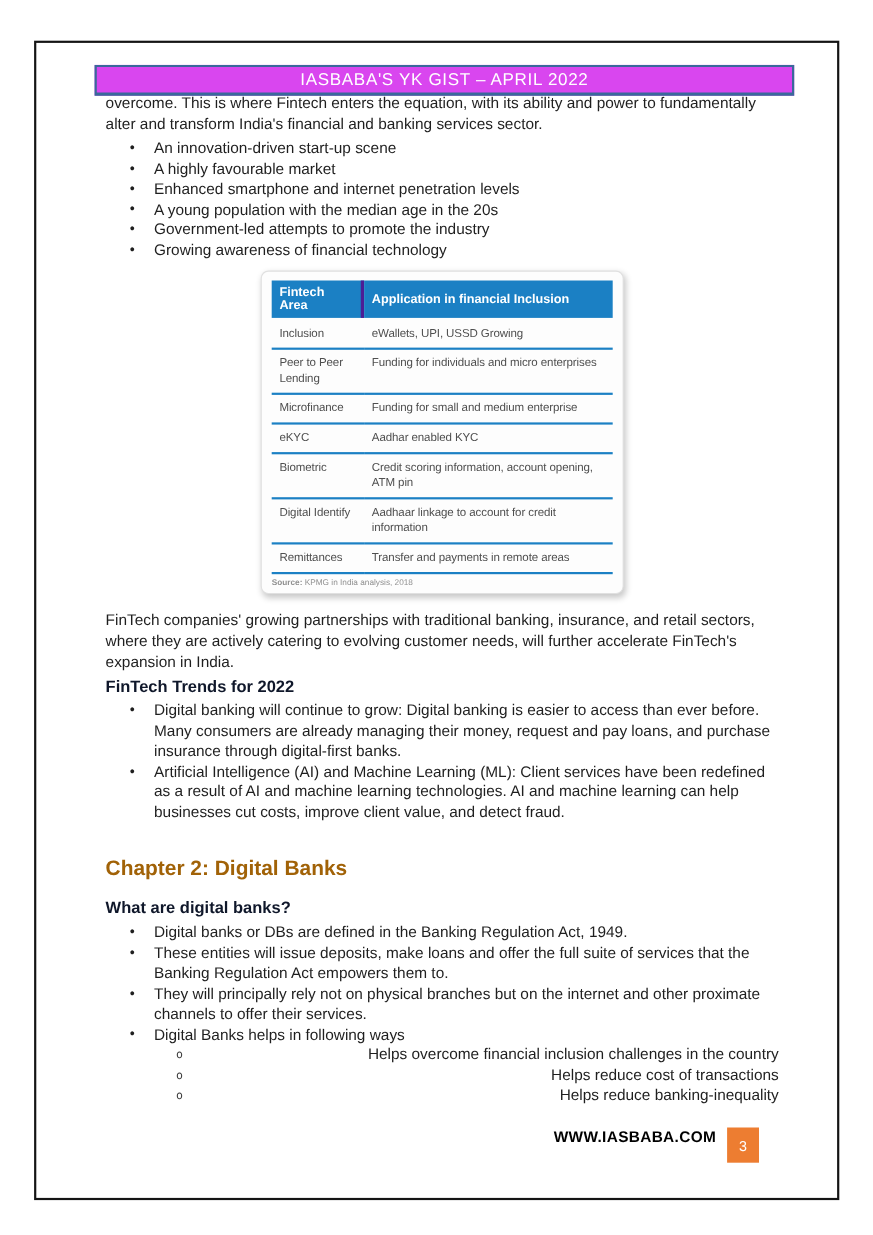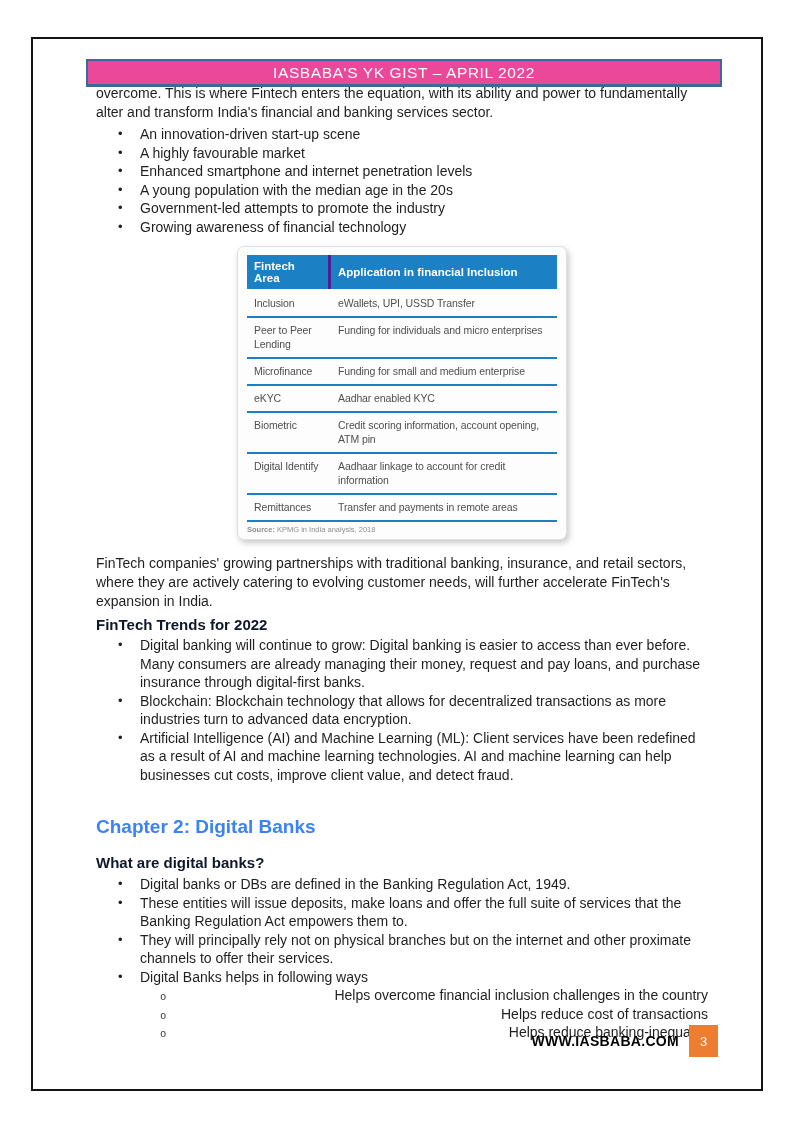--- a/index.html
+++ b/index.html
@@ -18,21 +18,21 @@
     width: 732px; height: 1054px;
     border: 2px solid #141414;
     box-sizing: border-box;
     pointer-events: none;
   }
   .header-bar {
     position: absolute;
     left: 86px; top: 59px;
     width: 636px; height: 28px;
     box-sizing: border-box;
-    background: #ec4899;
+    background: #d946ef;
     border: 2px solid #3a699b;
     border-bottom-width: 3px;
     display: flex; align-items: center; justify-content: center;
   }
   .header-bar .title {
     color: #ffffff;
     font-size: 15.5px;
     letter-spacing: 0.6px;
     font-weight: 500;
   }
@@ -132,31 +132,31 @@
     line-height: 18px;
     font-weight: bold;
     color: #0f172a;
   }
   .after-table { margin-top: 14px; }
   .chapter-title {
     margin: 32px 0 16px 0;
     font-size: 19px;
     line-height: 22px;
     font-weight: bold;
-    color: #3b82f6;
+    color: #a16207;
   }
   .sub-heading { margin-top: 9px; }
   .trends-list { margin-top: 2px; }
   .footer {
     position: absolute;
     top: 1025px;
-    right: 76px;
+    right: 104px;
     height: 32px;
     display: flex;
-    align-items: center;
+    align-items: flex-start;
     gap: 10px;
   }
   .footer .website {
     font-weight: bold;
     font-size: 14px;
     letter-spacing: 0.3px;
     color: #000000;
   }
   .footer .page-num-box {
     width: 29px; height: 32px;
@@ -198,21 +198,21 @@
           </colgroup>
         <thead>
           <tr>
             <th>Fintech Area</th>
             <th>Application in financial Inclusion</th>
           </tr>
         </thead>
         <tbody>
           <tr>
             <td>Inclusion</td>
-            <td>eWallets, UPI, USSD Transfer</td>
+            <td>eWallets, UPI, USSD Growing</td>
           </tr>
           <tr>
             <td>Peer to Peer Lending</td>
             <td>Funding for individuals and micro enterprises</td>
           </tr>
           <tr>
             <td>Microfinance</td>
             <td>Funding for small and medium enterprise</td>
           </tr>
           <tr>
@@ -235,21 +235,20 @@
       </table>
       <div class="source-note"><span class="src-lead">Source:</span><span> KPMG in India analysis, 2018</span></div>
     </div>
 
     <p class="body-text after-table">FinTech companies' growing partnerships with traditional banking, insurance, and retail sectors, where they are actively catering to evolving customer needs, will further accelerate FinTech's expansion in India.</p>
 
     <h3 class="green-heading">FinTech Trends for 2022</h3>
 
     <ul class="bullet-list trends-list">
       <li><span class="lead-bold">Digital banking will continue to grow:</span><span> Digital banking is easier to access than ever before. Many consumers are already managing their money, request and pay loans, and purchase insurance through digital-first banks.</span></li>
-      <li><span class="lead-bold">Blockchain:</span><span> Blockchain technology that allows for decentralized transactions as more industries turn to advanced data encryption.</span></li>
       <li><span class="lead-bold">Artificial Intelligence (AI) and Machine Learning (ML):</span><span> Client services have been redefined as a result of AI and machine learning technologies. AI and machine learning can help businesses cut costs, improve client value, and detect fraud.</span></li>
     </ul>
 
     <h2 class="chapter-title">Chapter 2: Digital Banks</h2>
 
     <h3 class="green-heading sub-heading">What are digital banks?</h3>
 
     <ul class="bullet-list">
       <li><span>Digital banks or DBs are defined in the Banking Regulation Act, 1949.</span></li>
       <li><span>These entities will issue deposits, make loans and offer the full suite of services that the Banking Regulation Act empowers them to.</span></li>

